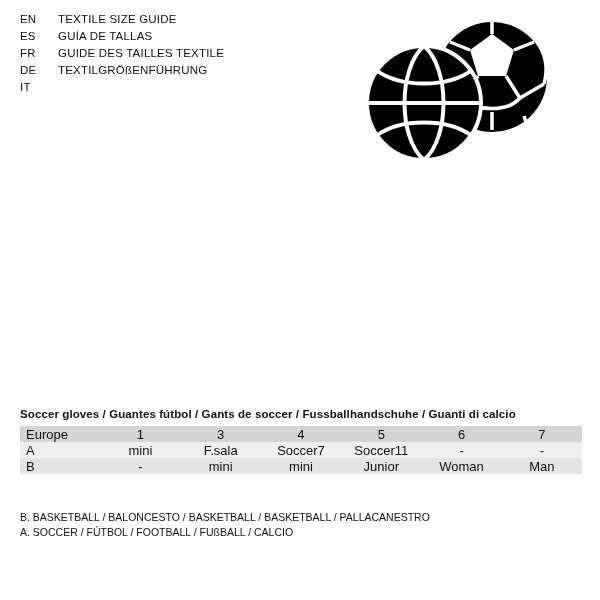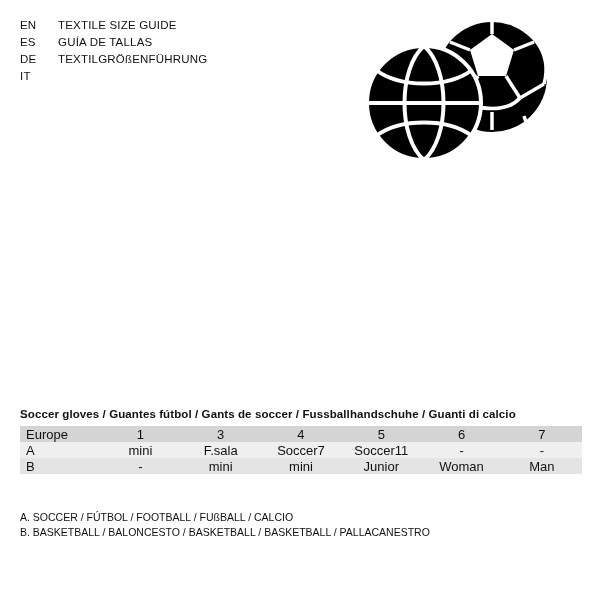--- a/index.html
+++ b/index.html
@@ -13,21 +13,21 @@
     font-family: "Liberation Sans", sans-serif;
     color: #1a1a1a;
     position: relative;
     overflow: hidden;
   }
 
   
   .legend {
     position: absolute;
     left: 20px;
-    top: 17px;
+    top: 11px;
     width: 330px;
   }
   .legend-row {
     display: flex;
     align-items: baseline;
     height: 17px;
     line-height: 17px;
     font-size: 11.5px;
     letter-spacing: 0.2px;
     white-space: nowrap;
@@ -115,20 +115,24 @@
 <body>
 
 <div class="legend">
   <div class="legend-row">
     <span class="legend-code">EN</span>
     <span class="legend-text">TEXTILE SIZE GUIDE</span>
   </div>
   <div class="legend-row">
     <span class="legend-code">ES</span>
     <span class="legend-text">GUÍA DE TALLAS</span>
+  </div>
+  <div class="legend-row">
+    <span class="legend-code">FR</span>
+    <span class="legend-text">GUIDE DES TAILLES TEXTILE</span>
   </div>
   <div class="legend-row">
     <span class="legend-code">DE</span>
     <span class="legend-text">TEXTILGRÖßENFÜHRUNG</span>
   </div>
   <div class="legend-row">
     <span class="legend-code">IT</span>
   </div>
 </div>
 
@@ -195,15 +199,15 @@
         <td>mini</td>
         <td>Junior</td>
         <td>Woman</td>
         <td>Man</td>
       </tr>
     </tbody>
   </table>
 </div>
 
 <div class="footnotes">
+  <div class="footnote">B. BASKETBALL / BALONCESTO / BASKETBALL / BASKETBALL / PALLACANESTRO</div>
   <div class="footnote">A. SOCCER / FÚTBOL / FOOTBALL / FUßBALL / CALCIO</div>
-  <div class="footnote">B. BASKETBALL / BALONCESTO / BASKETBALL / BASKETBALL / PALLACANESTRO</div>
 </div>
 
 </body></html>

